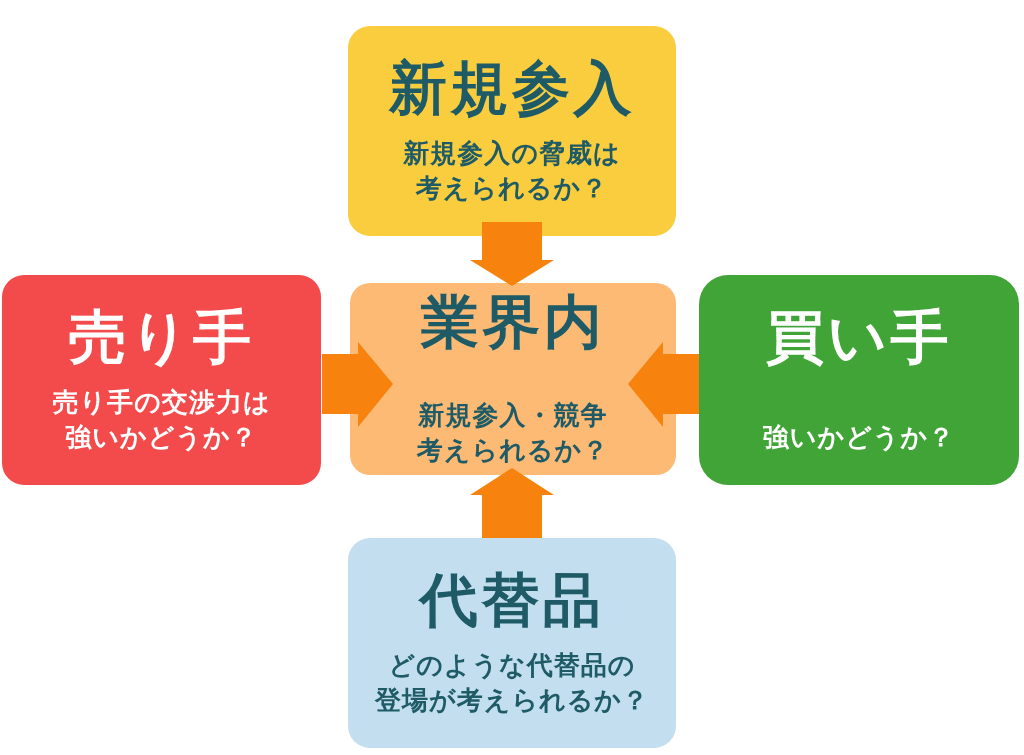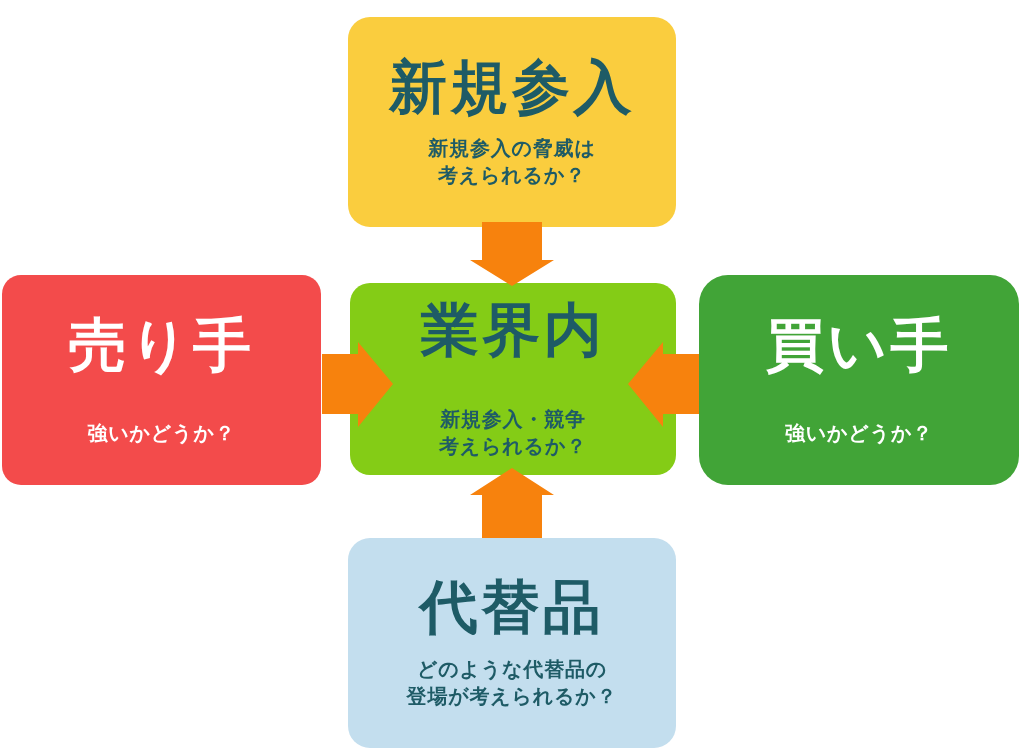--- a/index.html
+++ b/index.html
@@ -26,27 +26,27 @@
   }
   .node-title {
     font-size: 58px;
     font-weight: bold;
     letter-spacing: 0.06em;
     line-height: 1.1;
     white-space: nowrap;
   }
   .node-sub {
     margin-top: 16px;
-    font-size: 20px;
+    font-size: 26px;
     font-weight: bold;
     letter-spacing: 0.04em;
     line-height: 1.35;
     white-space: nowrap;
   }
-  #node-new-entrants { left: 348px; top: 17px;  width: 328px; height: 210px; }
+  #node-new-entrants { left: 348px; top: 26px;  width: 328px; height: 210px; }
   #node-suppliers    { left: 2px;   top: 275px; width: 319px; height: 210px; }
   #node-industry     { left: 350px; top: 283px; width: 326px; height: 192px; border-radius: 20px; }
   #node-buyers       { left: 699px; top: 275px; width: 320px; height: 210px; }
   #node-substitutes  { left: 348px; top: 538px; width: 328px; height: 210px; }
   .arrow {
     position: absolute;
     z-index: 2;
     display: block;
   }
   #arrow-down  { left: 470px; top: 222px; width: 84px; height: 64px; }
@@ -60,45 +60,45 @@
 <div class="canvas">
 
   <section class="node" id="node-new-entrants" style="background-color: rgb(250, 205, 62); color: rgb(30, 91, 102);">
     <h2 class="node-title">新規参入</h2>
     <p class="node-sub">
       <span>新規参入の脅威は</span><br>
       <span>考えられるか？</span>
     </p>
   </section>
 
-  <section class="node" id="node-suppliers" style="background-color: rgb(243, 75, 75); color: rgb(255, 255, 255); border-radius: 19px;">
+  <section class="node" id="node-suppliers" style="background-color: rgb(243, 75, 75); color: rgb(255, 255, 255);">
     <h2 class="node-title">売り手</h2>
     <p class="node-sub">
-      <br>
+      <span>売り手の交渉力は</span><br>
       <span>強いかどうか？</span>
     </p>
   </section>
 
-  <section class="node" id="node-industry" style="background-color: #84cc16; color: rgb(30, 91, 102); gap: 28px;">
+  <section class="node" id="node-industry" style="background-color: #fdba74; color: rgb(30, 91, 102); gap: 28px;">
     <h2 class="node-title">業界内</h2>
     <p class="node-sub">
       <span>新規参入・競争</span><br>
       <span>考えられるか？</span>
     </p>
   </section>
 
   <section class="node" id="node-buyers" style="background-color: rgb(65, 164, 55); color: rgb(255, 255, 255); border-radius: 29px;">
     <h2 class="node-title">買い手</h2>
     <p class="node-sub">
       <br>
       <span>強いかどうか？</span>
     </p>
   </section>
 
-  <section class="node" id="node-substitutes" style="background-color: rgb(195, 222, 238); color: rgb(30, 91, 102); font-family: Liberation Serif, serif;">
+  <section class="node" id="node-substitutes" style="background-color: rgb(195, 222, 238); color: rgb(30, 91, 102);">
     <h2 class="node-title">代替品</h2>
     <p class="node-sub">
       <span>どのような代替品の</span><br>
       <span>登場が考えられるか？</span>
     </p>
   </section>
 
   <svg class="arrow" id="arrow-down" viewBox="0 0 84 64" xmlns="http://www.w3.org/2000/svg" style="fill: rgb(247, 130, 13);">
     <polygon points="12,0 12,38 0,38 42,64 84,38 72,38 72,0"></polygon>
   </svg>

